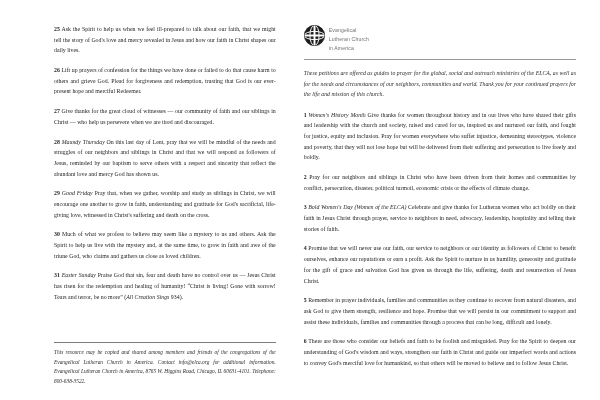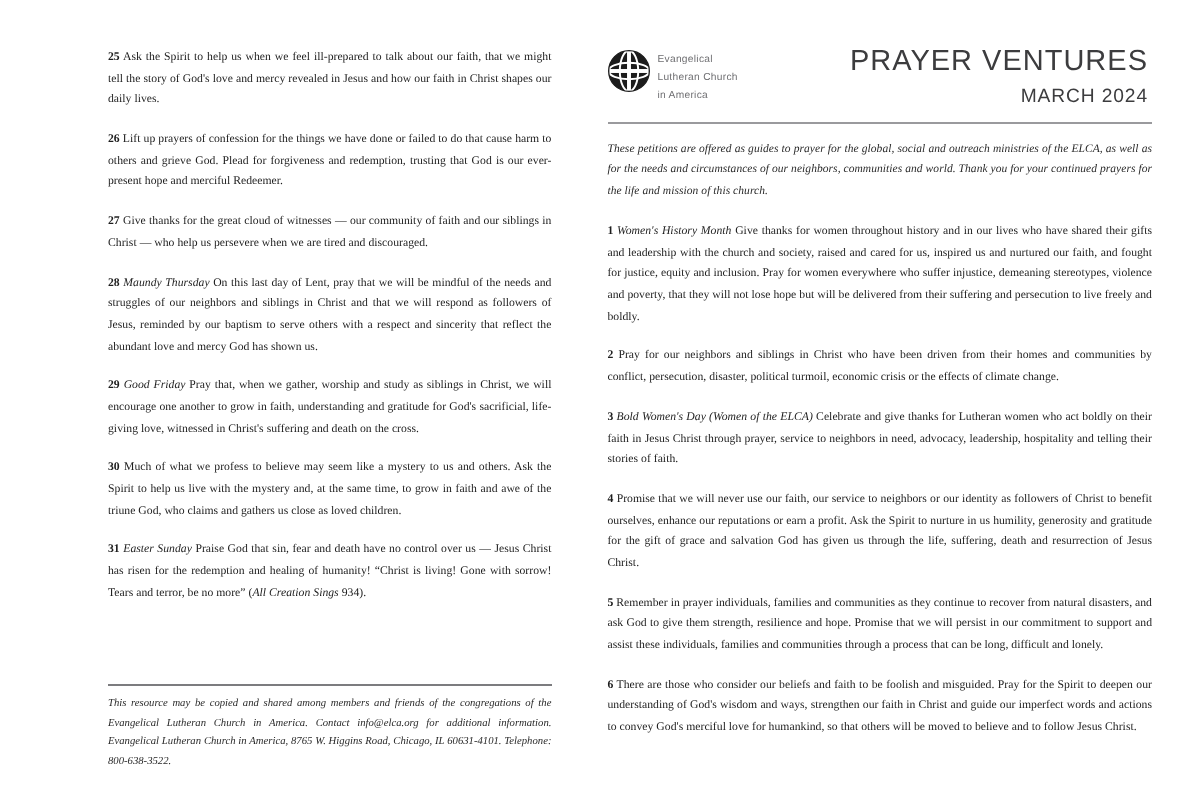--- a/index.html
+++ b/index.html
@@ -166,24 +166,20 @@
             <rect x="2" y="29" width="60" height="6"></rect>
           </g>
           <circle cx="32" cy="32" r="31" fill="none" stroke="#1c1c1c" stroke-width="2"></circle>
         </svg>
         <div class="brand-text">
           <span>Evangelical</span>
           <span>Lutheran Church</span>
           <span>in America</span>
         </div>
       </div>
-      <div class="title-block">
-        <div class="doc-title">PRAYER VENTURES</div>
-        <div class="doc-date">MARCH 2024</div>
-      </div>
     </div>
 
     <hr class="rule">
 
     <p class="intro">These petitions are offered as guides to prayer for the global, social and outreach ministries of the ELCA, as well as for the needs and circumstances of our neighbors, communities and world. Thank you for your continued prayers for the life and mission of this church.</p>
 
     <div>
         <p class="petition"><span class="num">1</span> <span class="obs">Women's History Month</span>  <span>Give thanks for women throughout history and in our lives who have shared their gifts and leadership with the church and society, raised and cared for us, inspired us and nurtured our faith, and fought for justice, equity and inclusion. Pray for women everywhere who suffer injustice, demeaning stereotypes, violence and poverty, that they will not lose hope but will be delivered from their suffering and persecution to live freely and boldly.</span></p>
         <p class="petition"><span class="num">2</span> <span>Pray for our neighbors and siblings in Christ who have been driven from their homes and communities by conflict, persecution, disaster, political turmoil, economic crisis or the effects of climate change.</span></p>
         <p class="petition"><span class="num">3</span> <span class="obs">Bold Women's Day (Women of the ELCA)</span>  <span>Celebrate and give thanks for Lutheran women who act boldly on their faith in Jesus Christ through prayer, service to neighbors in need, advocacy, leadership, hospitality and telling their stories of faith.</span></p>

